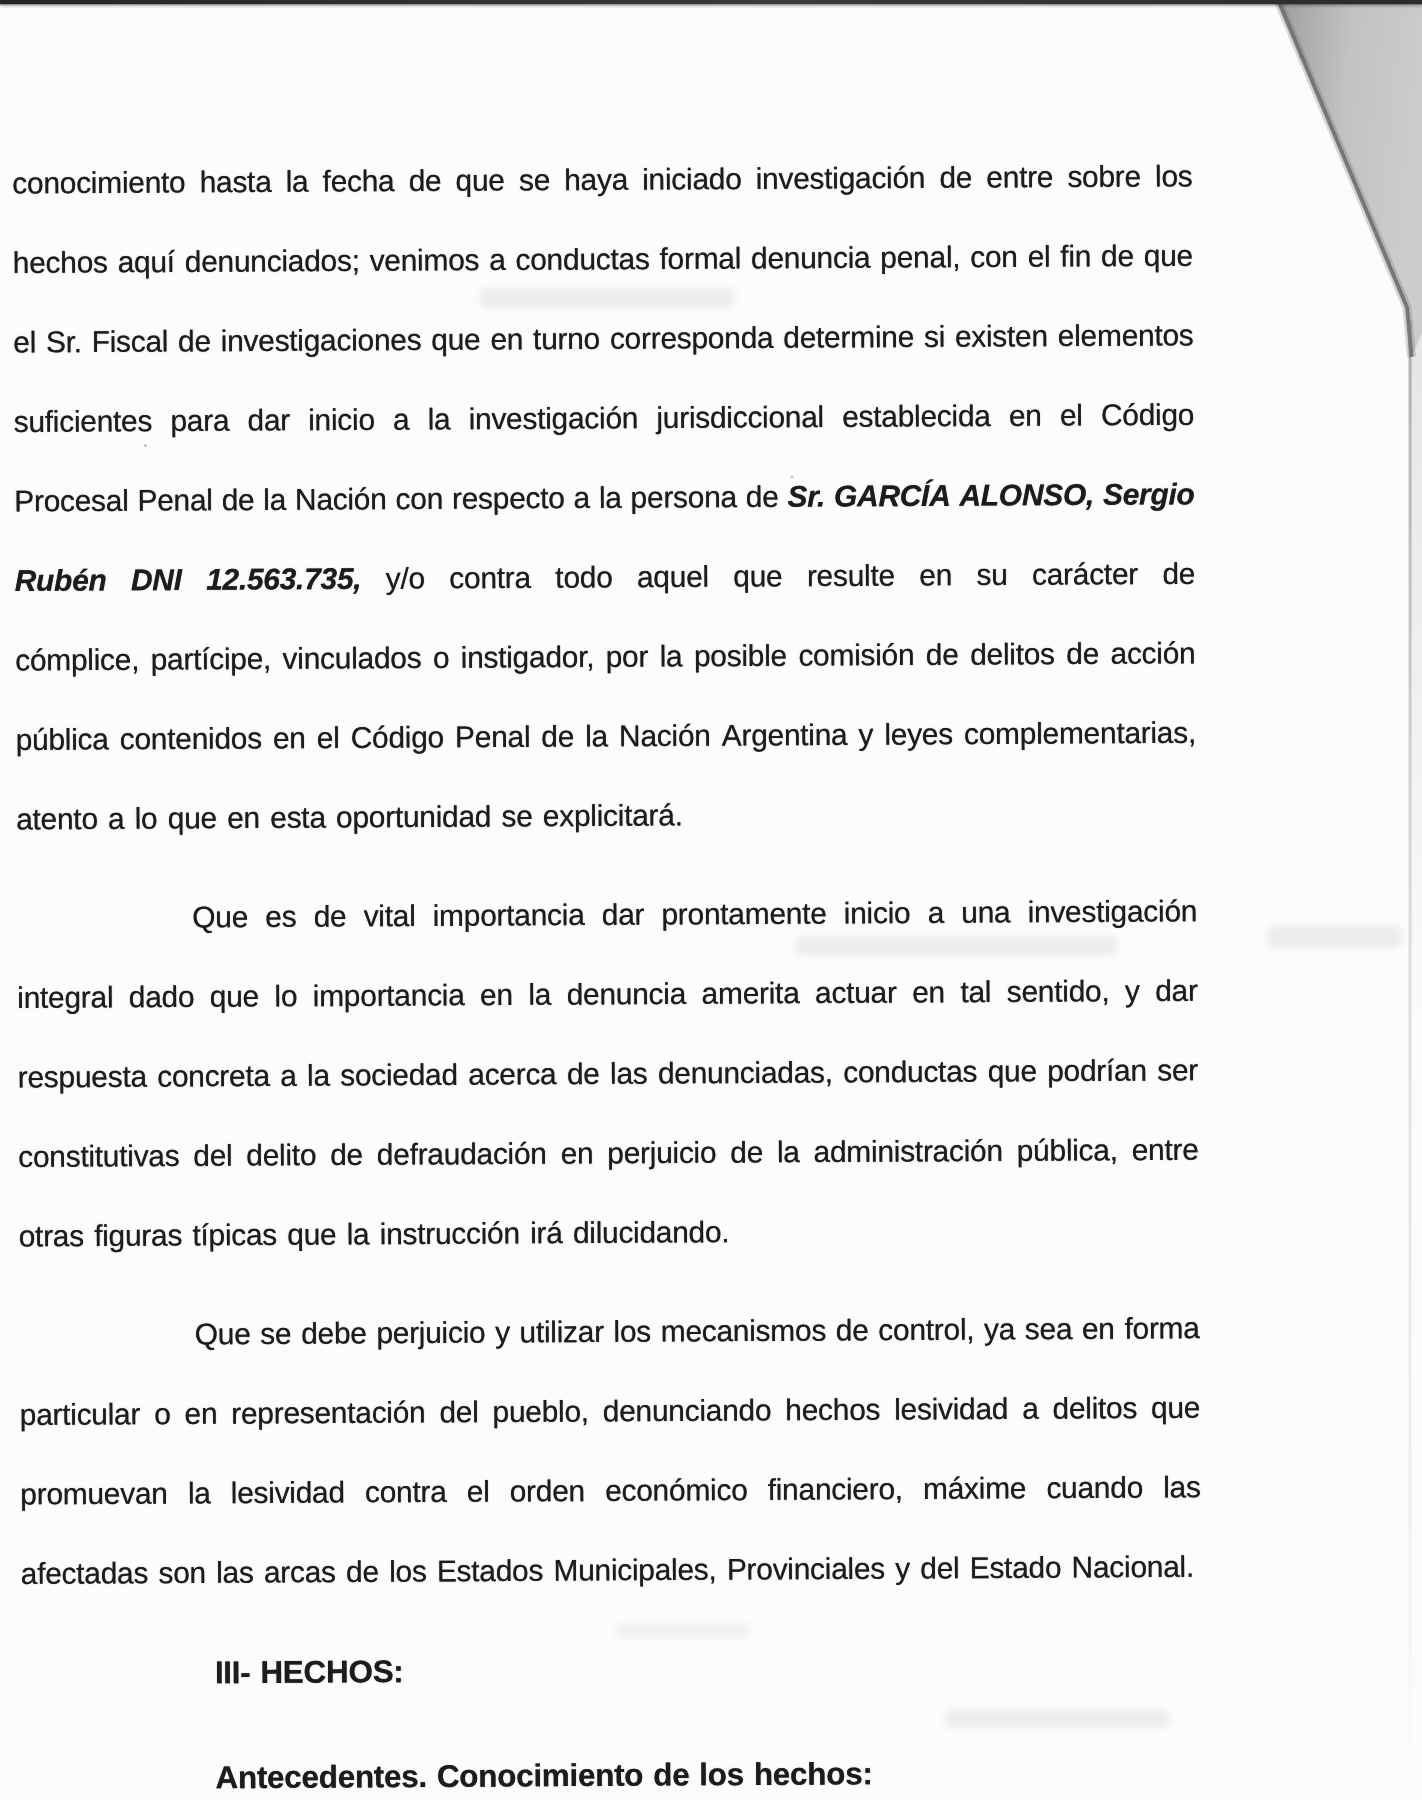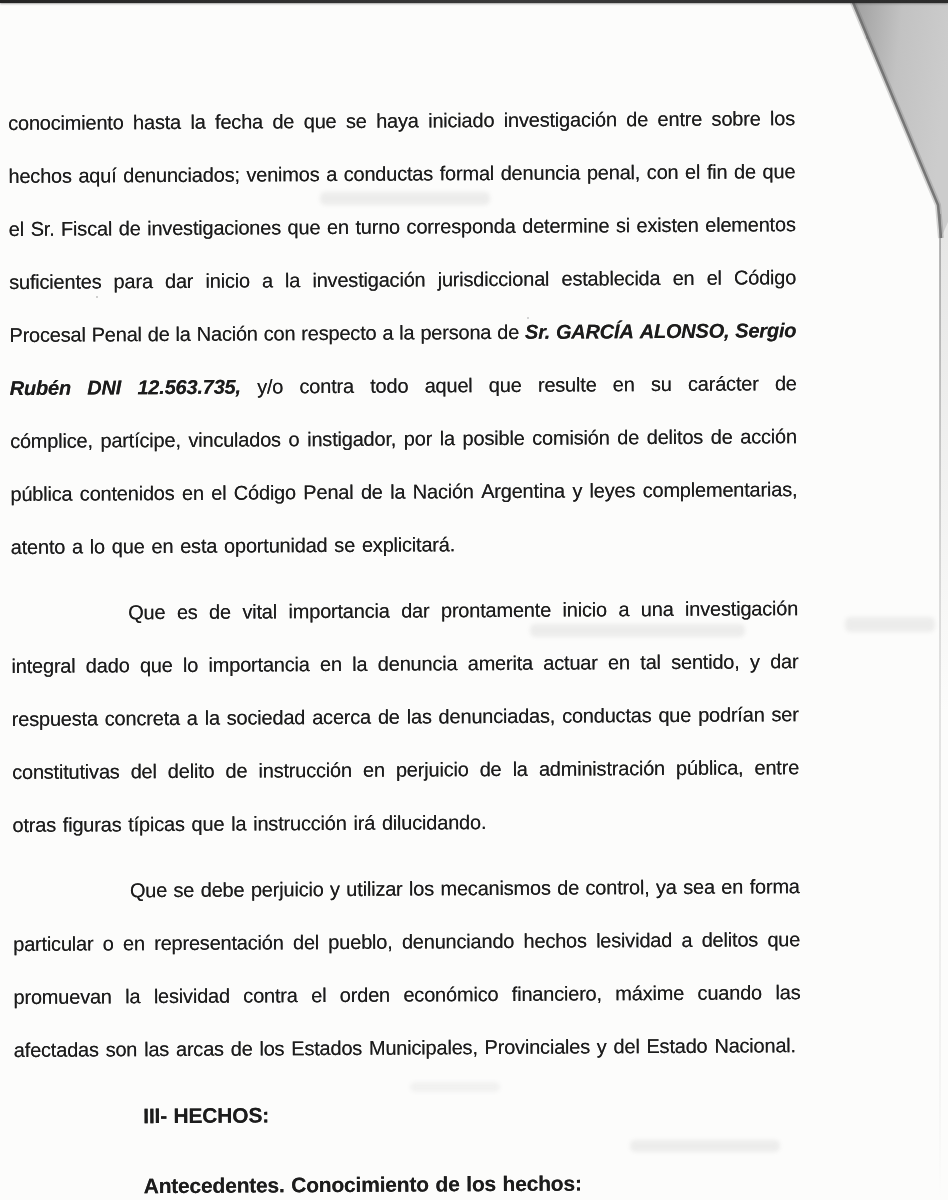--- a/index.html
+++ b/index.html
@@ -265,21 +265,21 @@
         <span>conductas</span>
         <span>que</span>
         <span>podrían</span>
         <span>ser</span>
       </div>
     <div class="line jline">
         <span>constitutivas</span>
         <span>del</span>
         <span>delito</span>
         <span>de</span>
-        <span>instrucción</span>
+        <span>defraudación</span>
         <span>en</span>
         <span>perjuicio</span>
         <span>de</span>
         <span>la</span>
         <span>administración</span>
         <span>pública,</span>
         <span>entre</span>
       </div>
     <div class="line plain">otras figuras típicas que la instrucción irá dilucidando.</div>
 

